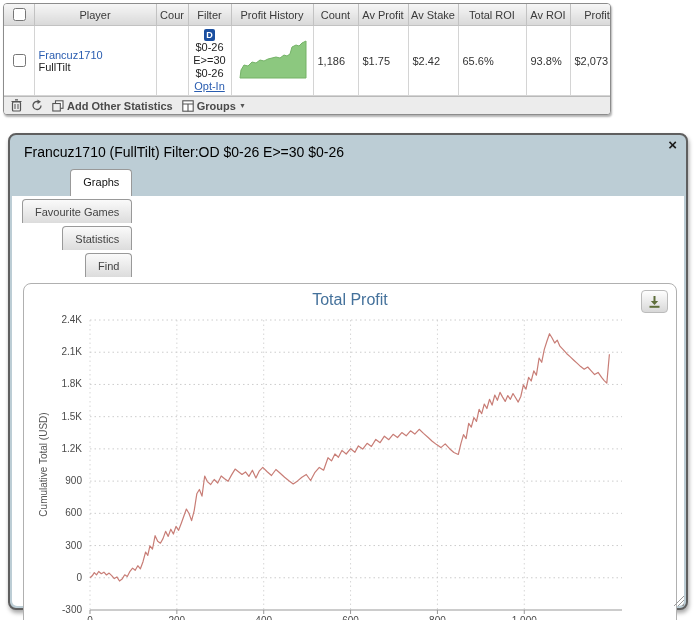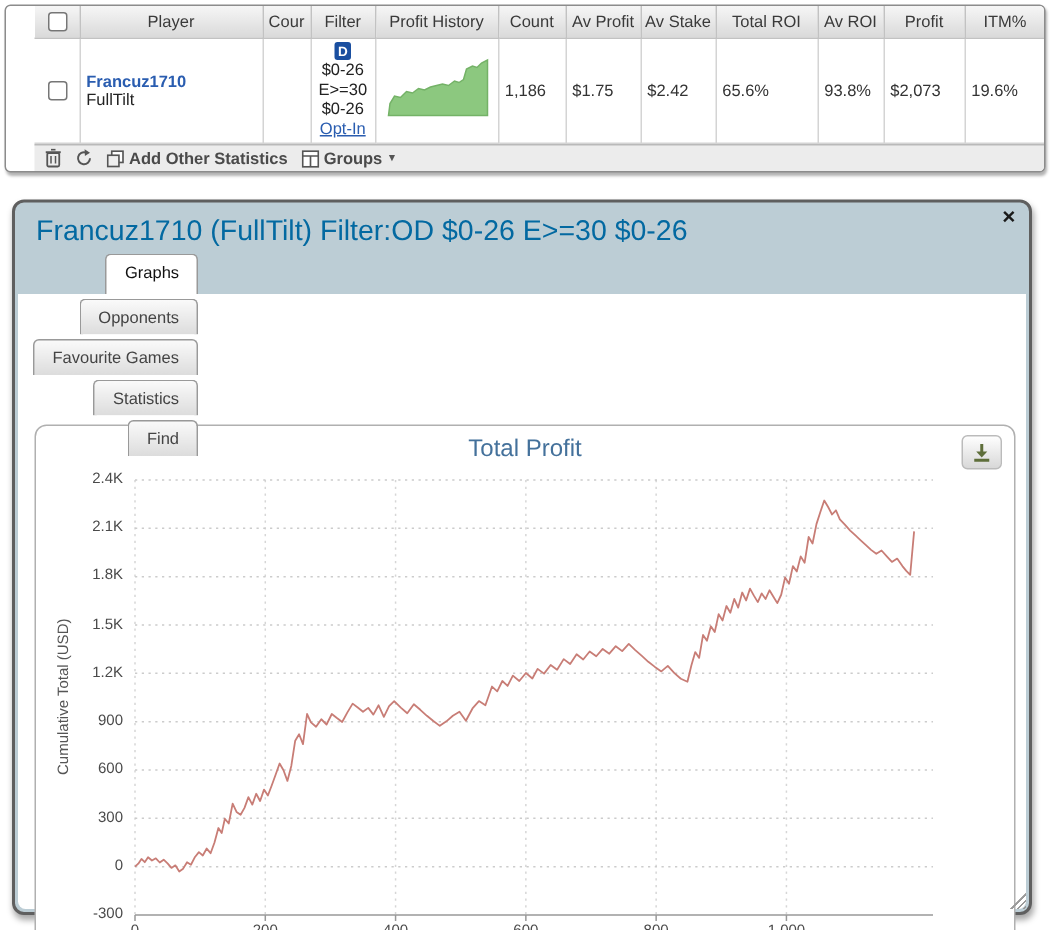--- a/index.html
+++ b/index.html
@@ -3,40 +3,40 @@
 <meta charset="utf-8">
 <style>
   * { box-sizing: border-box; }
   html,body { margin:0; padding:0; }
   body {
     width:700px; height:620px; position:relative; background:#fff;
     font-family:"Liberation Sans", sans-serif; color:#333; overflow:hidden;
   }
   
   .results-panel {
-    position:absolute; left:3px; top:3px; width:694px;
+    position:absolute; left:3px; top:3px; width:608px;
     border:1px solid #8c8c8c; border-radius:4px; background:#fff;
-    box-shadow:1px 2px 2px rgba(0,0,0,.3); overflow:hidden;padding-left:19px;
+    box-shadow:1px 2px 2px rgba(0,0,0,.3); overflow:hidden;
   }
   table.results { border-collapse:collapse; table-layout:fixed; width:100%; font-size:11px; }
   table.results th {
     background:linear-gradient(#f6f6f6,#d9d9d9);
     border:1px solid #c2c2c2; border-top:none;
     height:21px; font-weight:normal; color:#3a3a3a; padding:1px 2px;
     overflow:hidden; white-space:nowrap;
   }
   table.results td {
     border:1px solid #d4d4d4; height:68px; vertical-align:middle;
     padding:2px 4px; background:#fff; overflow:hidden;
   }
   table.results td.first, table.results th.first { border-left:none; }
   table.results td.last, table.results th.last { border-right:none; }
   .cell-center { text-align:center; }
   .num { padding-right:6px !important; }
-  .player-name { color:#2a5db0; font-weight:bold; }
+  .player-name { color:#2a5db0; font-weight:normal; }
   .player-site { color:#222; }
   .filter-cell { text-align:center; line-height:13px; color:#222; }
   .d-badge {
     display:inline-block; width:11px; height:12px; background:#1a4fa0; color:#fff;
     font-size:9px; font-weight:bold; line-height:12px; border-radius:2px; text-align:center;
   }
   a.link { color:#2a5db0; text-decoration:underline; cursor:pointer; }
   .panel-footer {
     background:#ececec; border-top:1px solid #b9b9b9; height:18px;
     display:flex; align-items:center; gap:9px; padding:0 7px;
@@ -44,21 +44,21 @@
   }
   .tool-btn { display:flex; align-items:center; gap:3px; cursor:pointer; }
   .tool-btn svg { display:block; }
   .caret { font-size:7px; color:#555; }
   
   .dialog {
     position:absolute; left:8px; top:133px; width:680px; height:477px;
     background:#bccdd5; border:2px solid #5f5f5f; border-radius:8px;
     box-shadow:1px 3px 4px rgba(0,0,0,.35);
   }
-  .dialog-title { position:absolute; left:14px; top:9px; font-size:19px; color:#0369a1; }
+  .dialog-title { position:absolute; left:14px; top:9px; font-size:14px; color:#000000; }
   .dialog-close {
     position:absolute; right:9px; top:2px; font-size:15px; font-weight:bold;
     color:#1a1a1a; cursor:pointer; line-height:16px;
   }
   .tab-bar { position:absolute; left:12px; top:34px; display:flex; gap:3px; align-items:flex-end; z-index:2;flex-direction:column; }
   .tab {
     background:linear-gradient(#fafafa,#dcdcdc); border:1px solid #999; border-bottom:none;
     border-radius:4px 4px 0 0; font-size:11px; color:#444; padding:6px 12px 5px; cursor:pointer;
     white-space:nowrap;
   }
@@ -204,21 +204,20 @@
       <span class="caret">▼</span>
     </span>
   </div>
 </div>
 
 <div class="dialog">
   <div class="dialog-title">Francuz1710 (FullTilt) Filter:OD $0-26 E&gt;=30 $0-26</div>
   <div class="dialog-close">×</div>
   <div class="tab-bar" id="tab-bar">
       <div class="tab active">Graphs</div>
-      <div class="tab">Opponents</div>
       <div class="tab">Favourite Games</div>
       <div class="tab">Statistics</div>
       <div class="tab">Find</div>
     </div>
   <div class="dialog-content">
 
     <div class="chart-box">
       <div class="chart-title">Total Profit</div>
       <div class="download-btn">
         <svg width="13" height="13" viewBox="0 0 13 13">

